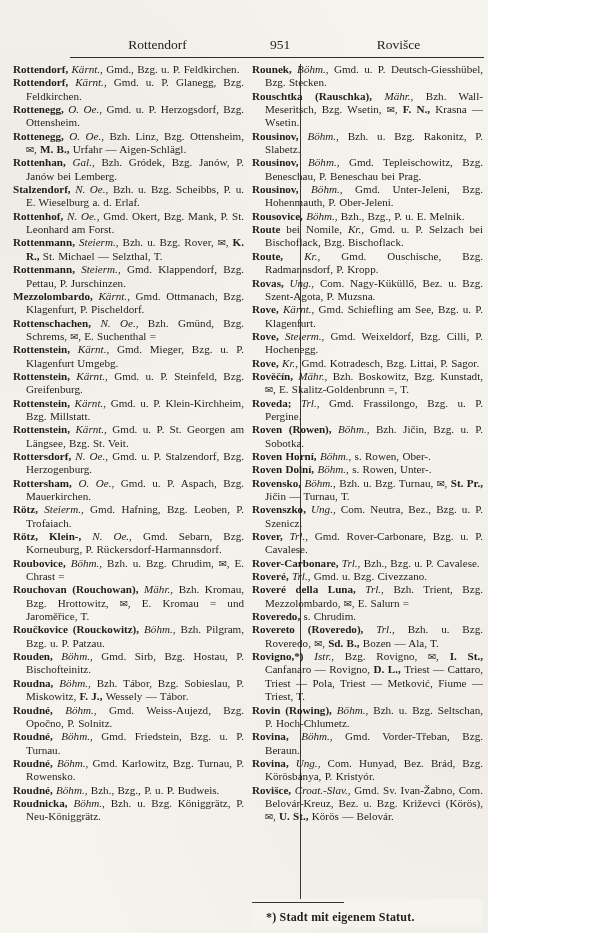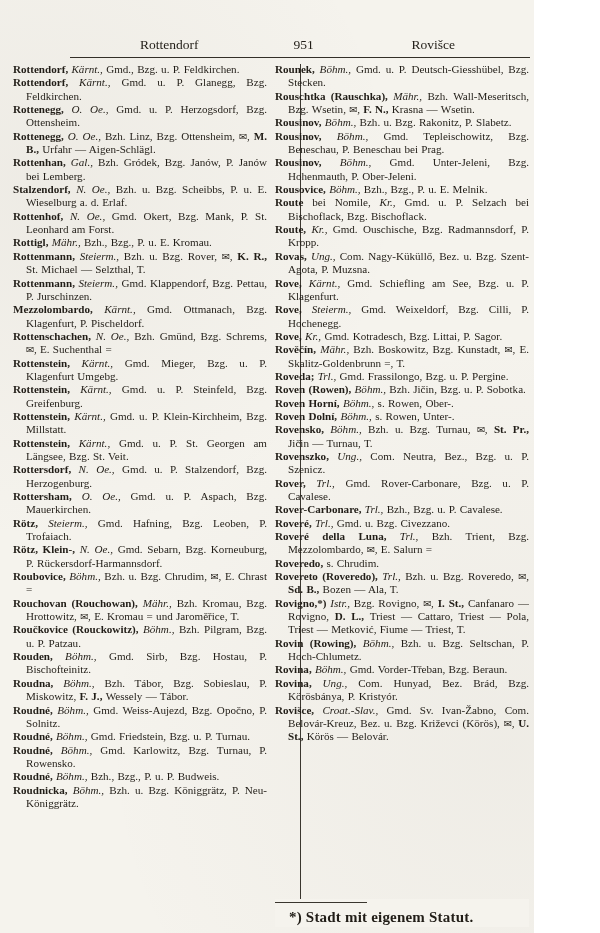--- a/index.html
+++ b/index.html
@@ -1,18 +1,18 @@
 <!DOCTYPE html>
 <html><head>
 <meta charset="utf-8">
 <style>
   html,body{margin:0;padding:0;}
   .page{
     position:relative;
-    width:534px;height:933px;
+    width:488px;height:933px;
     background:#f5f3ed;
     background-image:
       radial-gradient(circle at 8% 20%, rgba(120,110,95,.06), transparent 40%),
       radial-gradient(circle at 95% 80%, rgba(120,110,95,.05), transparent 45%);
     color:#211d17;
     font-family:"Liberation Serif","DejaVu Serif",serif;
     overflow:hidden;
   }
   .running-header{
     position:absolute;top:37px;left:70px;right:6px;
@@ -54,21 +54,21 @@
     position:absolute;left:0;right:0;bottom:2px;
     background:#f5f3ed;
     padding-top:3px;
   }
   .fn-rule{
     width:92px;height:0;border:0;border-top:1px solid #3a362e;
     margin:0 0 8px 0;
   }
   .fn-text{
     margin:0 0 4px 14px;
-    font-size:15px;line-height:12px;
+    font-size:12px;line-height:12px;
     font-weight:bold;letter-spacing:.2px;
   }
 </style>
 </head>
 <body>
 
 <div class="page">
 
   <div class="running-header">
     <span class="hcell hl">Rottendorf</span>
@@ -81,21 +81,20 @@
 
   <div class="columns">
     <section class="col col-left">
         <p class="entry"><span class="b">Rottendorf, </span><span class="i">Kärnt., </span><span class="t">Gmd., Bzg. u. P. Feldkirchen.</span></p>
         <p class="entry"><span class="b">Rottendorf, </span><span class="i">Kärnt., </span><span class="t">Gmd. u. P. Glanegg, Bzg. Feldkirchen.</span></p>
         <p class="entry"><span class="b">Rottenegg, </span><span class="i">O. Oe., </span><span class="t">Gmd. u. P. Herzogsdorf, Bzg. Ottensheim.</span></p>
         <p class="entry"><span class="b">Rottenegg, </span><span class="i">O. Oe., </span><span class="t">Bzh. Linz, Bzg. Ottensheim, </span><span class="posthorn">✉</span><span class="t">, </span><span class="b">M. B., </span><span class="t">Urfahr — Aigen-Schlägl.</span></p>
         <p class="entry"><span class="b">Rottenhan, </span><span class="i">Gal., </span><span class="t">Bzh. Gródek, Bzg. Janów, P. Janów bei Lemberg.</span></p>
         <p class="entry"><span class="b">Stalzendorf, </span><span class="i">N. Oe., </span><span class="t">Bzh. u. Bzg. Scheibbs, P. u. E. Wieselburg a. d. Erlaf.</span></p>
         <p class="entry"><span class="b">Rottenhof, </span><span class="i">N. Oe., </span><span class="t">Gmd. Okert, Bzg. Mank, P. St. Leonhard am Forst.</span></p>
-        <p class="entry"><span class="b">Rottigl, </span><span class="i">Mähr., </span><span class="t">Bzh., Bzg., P. u. E. Kromau.</span></p>
         <p class="entry"><span class="b">Rottenmann, </span><span class="i">Steierm., </span><span class="t">Bzh. u. Bzg. Rover, </span><span class="posthorn">✉</span><span class="t">, </span><span class="b">K. R., </span><span class="t">St. Michael — Selzthal, T.</span></p>
         <p class="entry"><span class="b">Rottenmann, </span><span class="i">Steierm., </span><span class="t">Gmd. Klappendorf, Bzg. Pettau, P. Jurschinzen.</span></p>
         <p class="entry"><span class="b">Mezzolombardo, </span><span class="i">Kärnt., </span><span class="t">Gmd. Ottmanach, Bzg. Klagenfurt, P. Pischeldorf.</span></p>
         <p class="entry"><span class="b">Rottenschachen, </span><span class="i">N. Oe., </span><span class="t">Bzh. Gmünd, Bzg. Schrems, </span><span class="posthorn">✉</span><span class="t">, E. Suchenthal =</span></p>
         <p class="entry"><span class="b">Rottenstein, </span><span class="i">Kärnt., </span><span class="t">Gmd. Mieger, Bzg. u. P. Klagenfurt Umgebg.</span></p>
         <p class="entry"><span class="b">Rottenstein, </span><span class="i">Kärnt., </span><span class="t">Gmd. u. P. Steinfeld, Bzg. Greifenburg.</span></p>
         <p class="entry"><span class="b">Rottenstein, </span><span class="i">Kärnt., </span><span class="t">Gmd. u. P. Klein-Kirchheim, Bzg. Millstatt.</span></p>
         <p class="entry"><span class="b">Rottenstein, </span><span class="i">Kärnt., </span><span class="t">Gmd. u. P. St. Georgen am Längsee, Bzg. St. Veit.</span></p>
         <p class="entry"><span class="b">Rottersdorf, </span><span class="i">N. Oe., </span><span class="t">Gmd. u. P. Stalzendorf, Bzg. Herzogenburg.</span></p>
         <p class="entry"><span class="b">Rottersham, </span><span class="i">O. Oe., </span><span class="t">Gmd. u. P. Aspach, Bzg. Mauerkirchen.</span></p>

